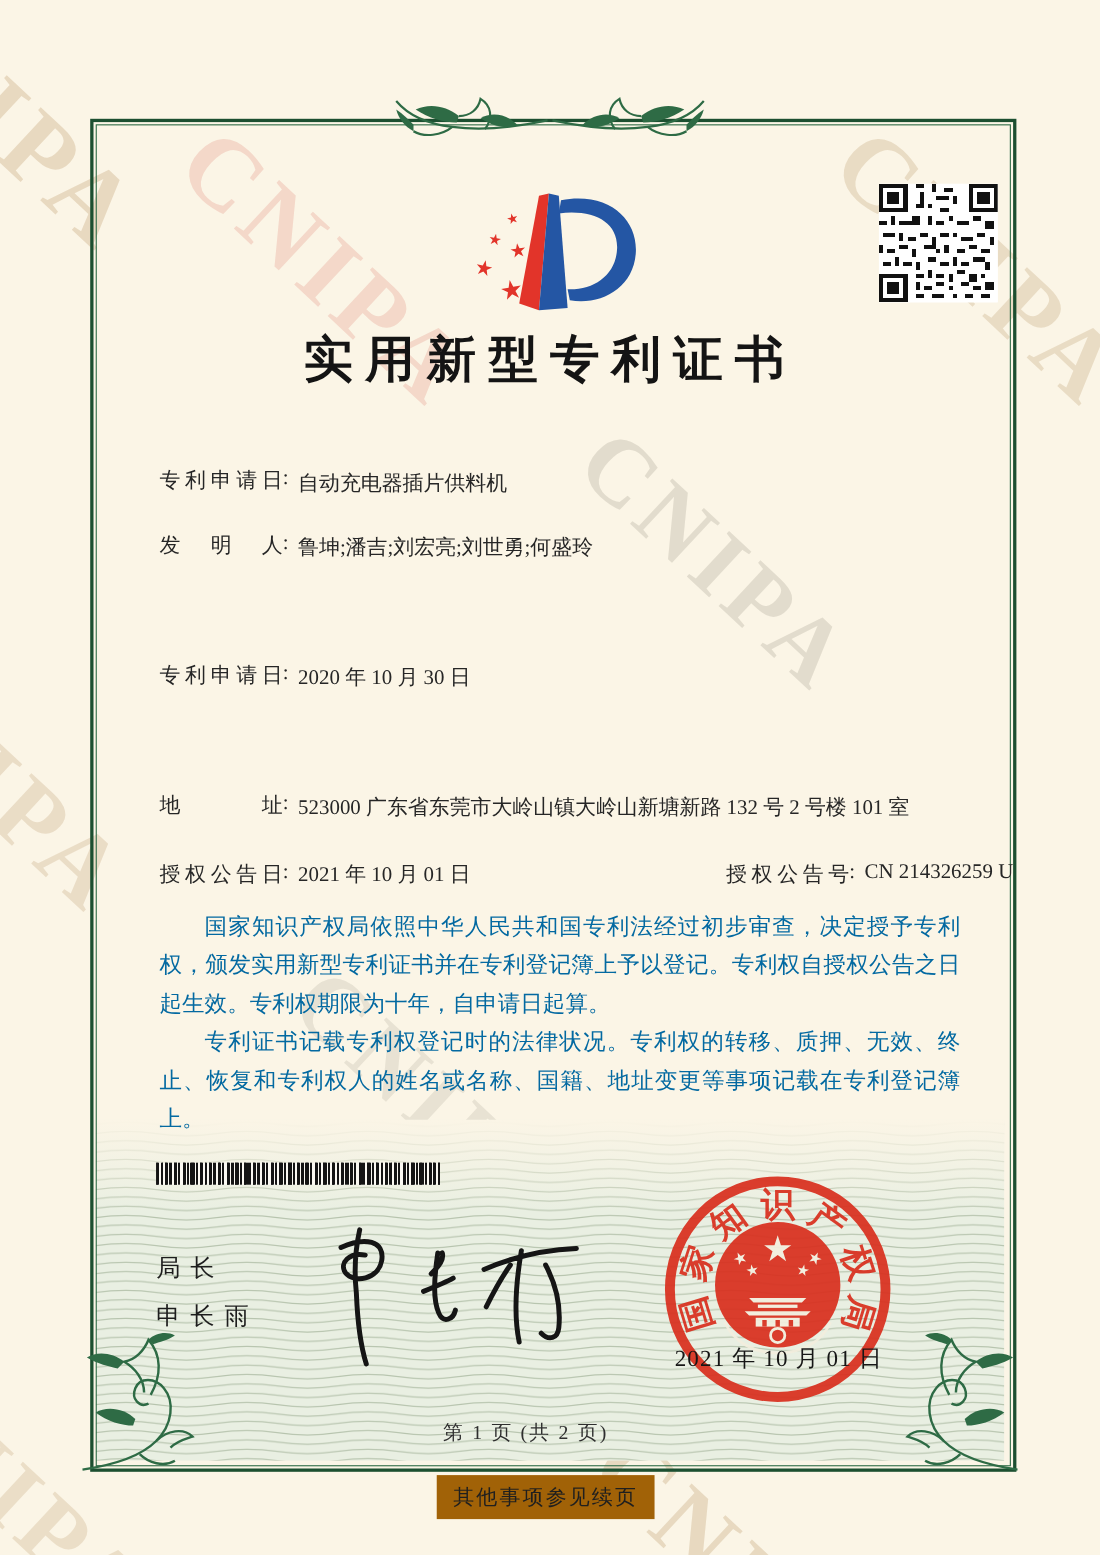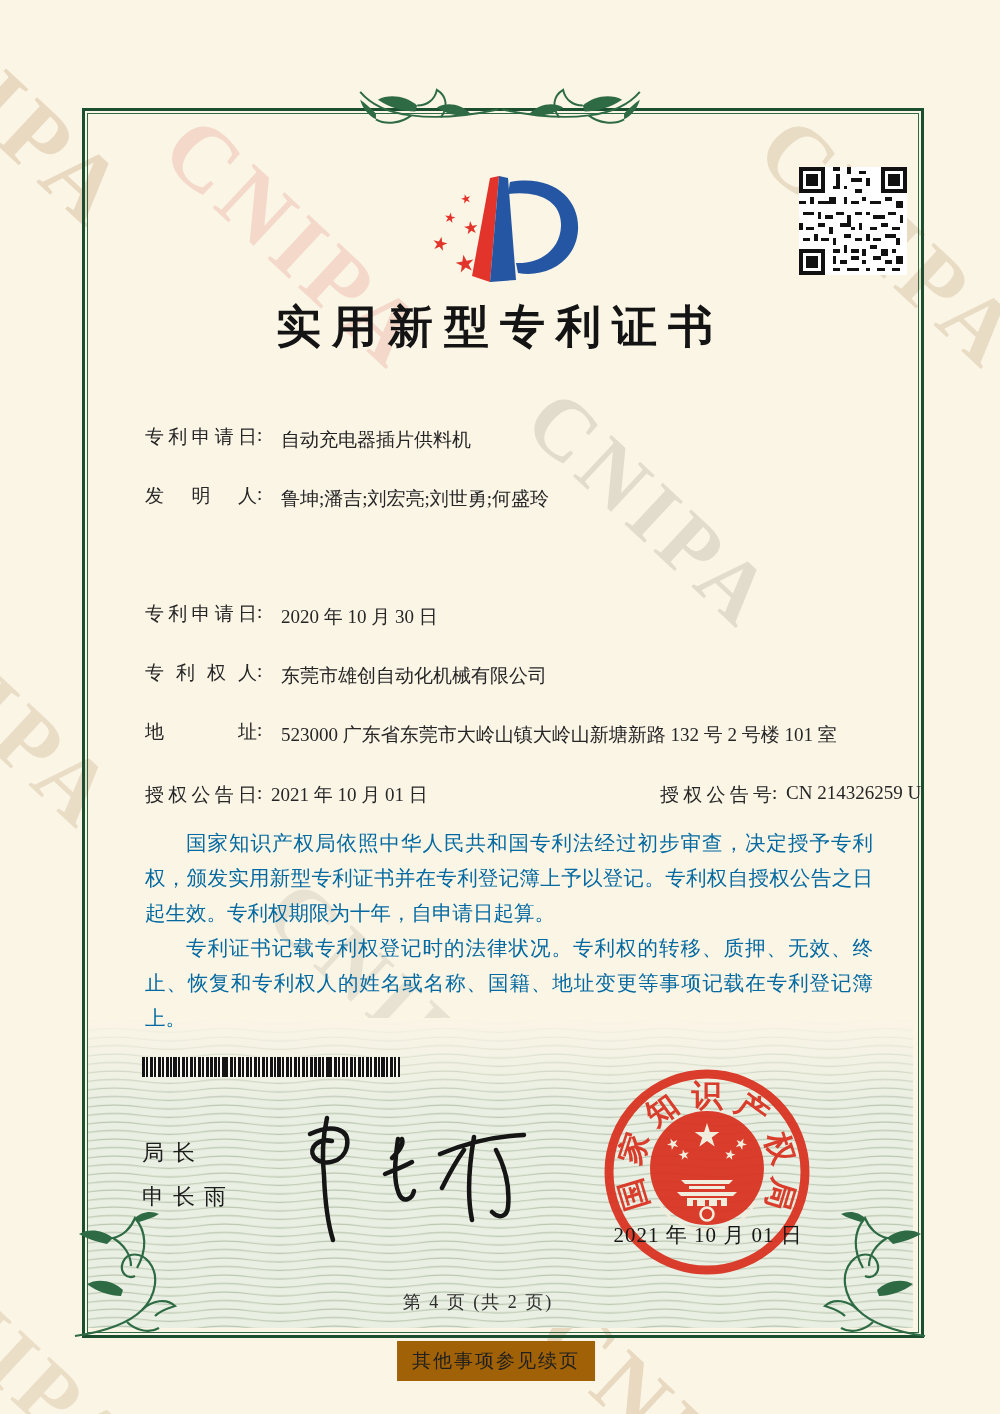--- a/index.html
+++ b/index.html
@@ -27,21 +27,21 @@
   .logo{position:absolute;left:420px;top:168px;}
   .qr{position:absolute;left:799px;top:167px;width:108px;height:108px;background:#fff;}
 
   .title{position:absolute;left:0;top:297px;width:1000px;text-align:center;
          font-size:45px;font-weight:bold;letter-spacing:11px;color:#141414;}
 
   .field{position:absolute;left:145px;font-size:19px;color:#262626;}
   .field .lab{display:inline-block;width:112px;text-align:justify;text-align-last:justify;
               vertical-align:top;}
   .field .col{display:inline-block;width:14px;vertical-align:top;}
-  .field .val{display:inline-block;width:598px;vertical-align:top;line-height:31px;margin-left:10px;}
+  .field .val{display:inline-block;width:598px;vertical-align:top;line-height:31px;}
   .grant2{position:absolute;left:515px;top:0;font-size:19px;color:#262626;white-space:nowrap;}
   .grant2 .lab{display:inline-block;width:112px;text-align:justify;text-align-last:justify;}
 
   .paras{position:absolute;left:145px;top:826px;width:728px;font-size:20.5px;line-height:35px;
          color:#0369a1;text-align:justify;}
   .paras p{margin:0;text-indent:2em;}
 
   .barcode{position:absolute;left:142px;top:1057px;width:258px;height:20px;background-color:#faf8f2;
     background-image:
       repeating-linear-gradient(90deg,#141414 0 2px,transparent 2px 4px),
@@ -241,23 +241,20 @@
 
     <div class="field" style="top:424px">
       <span class="lab">专利申请日</span><span class="col">:</span><span class="val">自动充电器插片供料机</span>
     </div>
     <div class="field" style="top:483px">
       <span class="lab">发明人</span><span class="col">:</span><span class="val">鲁坤;潘吉;刘宏亮;刘世勇;何盛玲</span>
     </div>
     <div class="field" style="top:601px">
       <span class="lab">专利申请日</span><span class="col">:</span><span class="val">2020 年 10 月 30 日</span>
     </div>
-    <div class="field" style="top:660px">
-      <span class="lab">专利权人</span><span class="col">:</span><span class="val">东莞市雄创自动化机械有限公司</span>
-    </div>
     <div class="field" style="top:719px">
       <span class="lab">地址</span><span class="col">:</span><span class="val">523000 广东省东莞市大岭山镇大岭山新塘新路 132 号 2 号楼 101 室</span>
     </div>
     <div class="field" style="top:782px">
       <span class="lab">授权公告日</span><span class="col">:</span><span>2021 年 10 月 01 日</span>
       <span class="grant2">
         <span class="lab">授权公告号</span><span class="col">:</span><span>CN 214326259 U</span>
       </span>
     </div>
 
@@ -305,17 +302,17 @@
         <text transform="translate(46.8,96.2) rotate(-72)" dominant-baseline="central">家</text>
         <text transform="translate(74.7,57.7) rotate(-36)" dominant-baseline="central">知</text>
         <text transform="translate(120,43)" dominant-baseline="central">识</text>
         <text transform="translate(165.3,57.7) rotate(36)" dominant-baseline="central">产</text>
         <text transform="translate(193.2,96.2) rotate(72)" dominant-baseline="central">权</text>
         <text transform="translate(193.6,142.5) rotate(107)" dominant-baseline="central">局</text>
       </g>
     </svg>
     <div class="seal-date">2021 年 10 月 01 日</div>
 
-    <div class="page-no">第 4 页 (共 2 页)</div>
+    <div class="page-no">第 1 页 (共 2 页)</div>
     <div class="cont-note">其他事项参见续页</div>
 
   </div>
 </div>
 
 </body></html>

